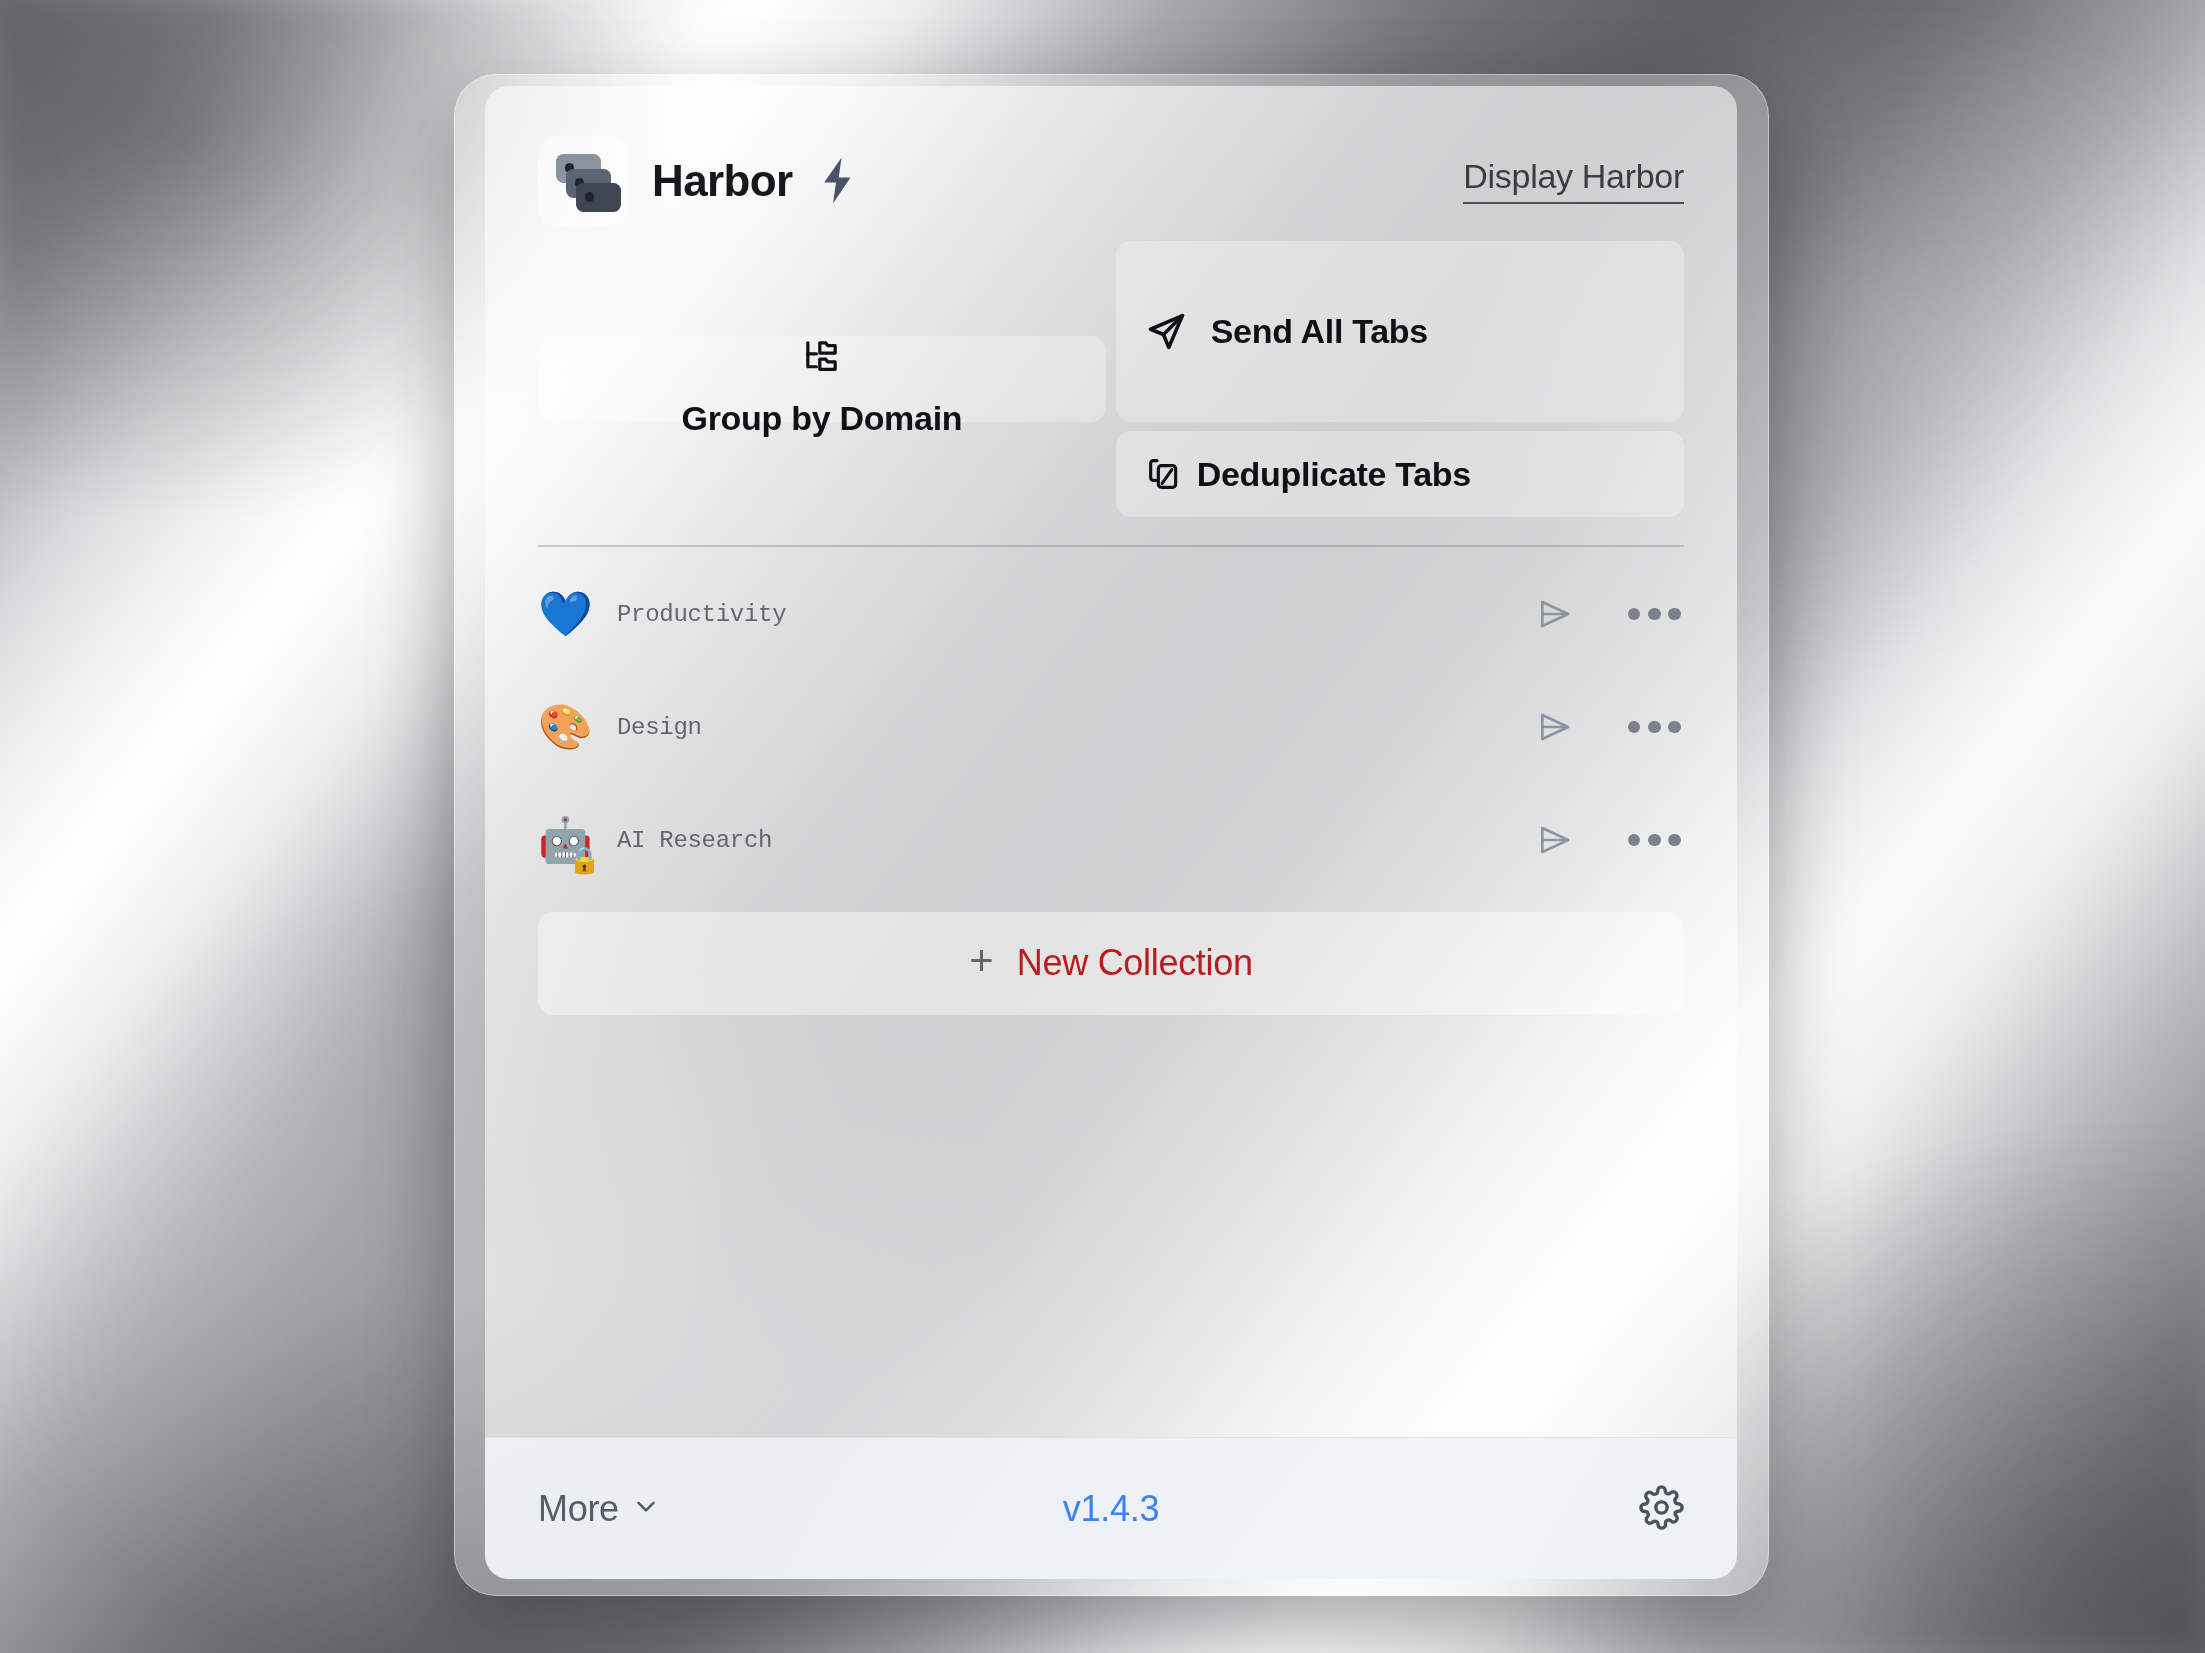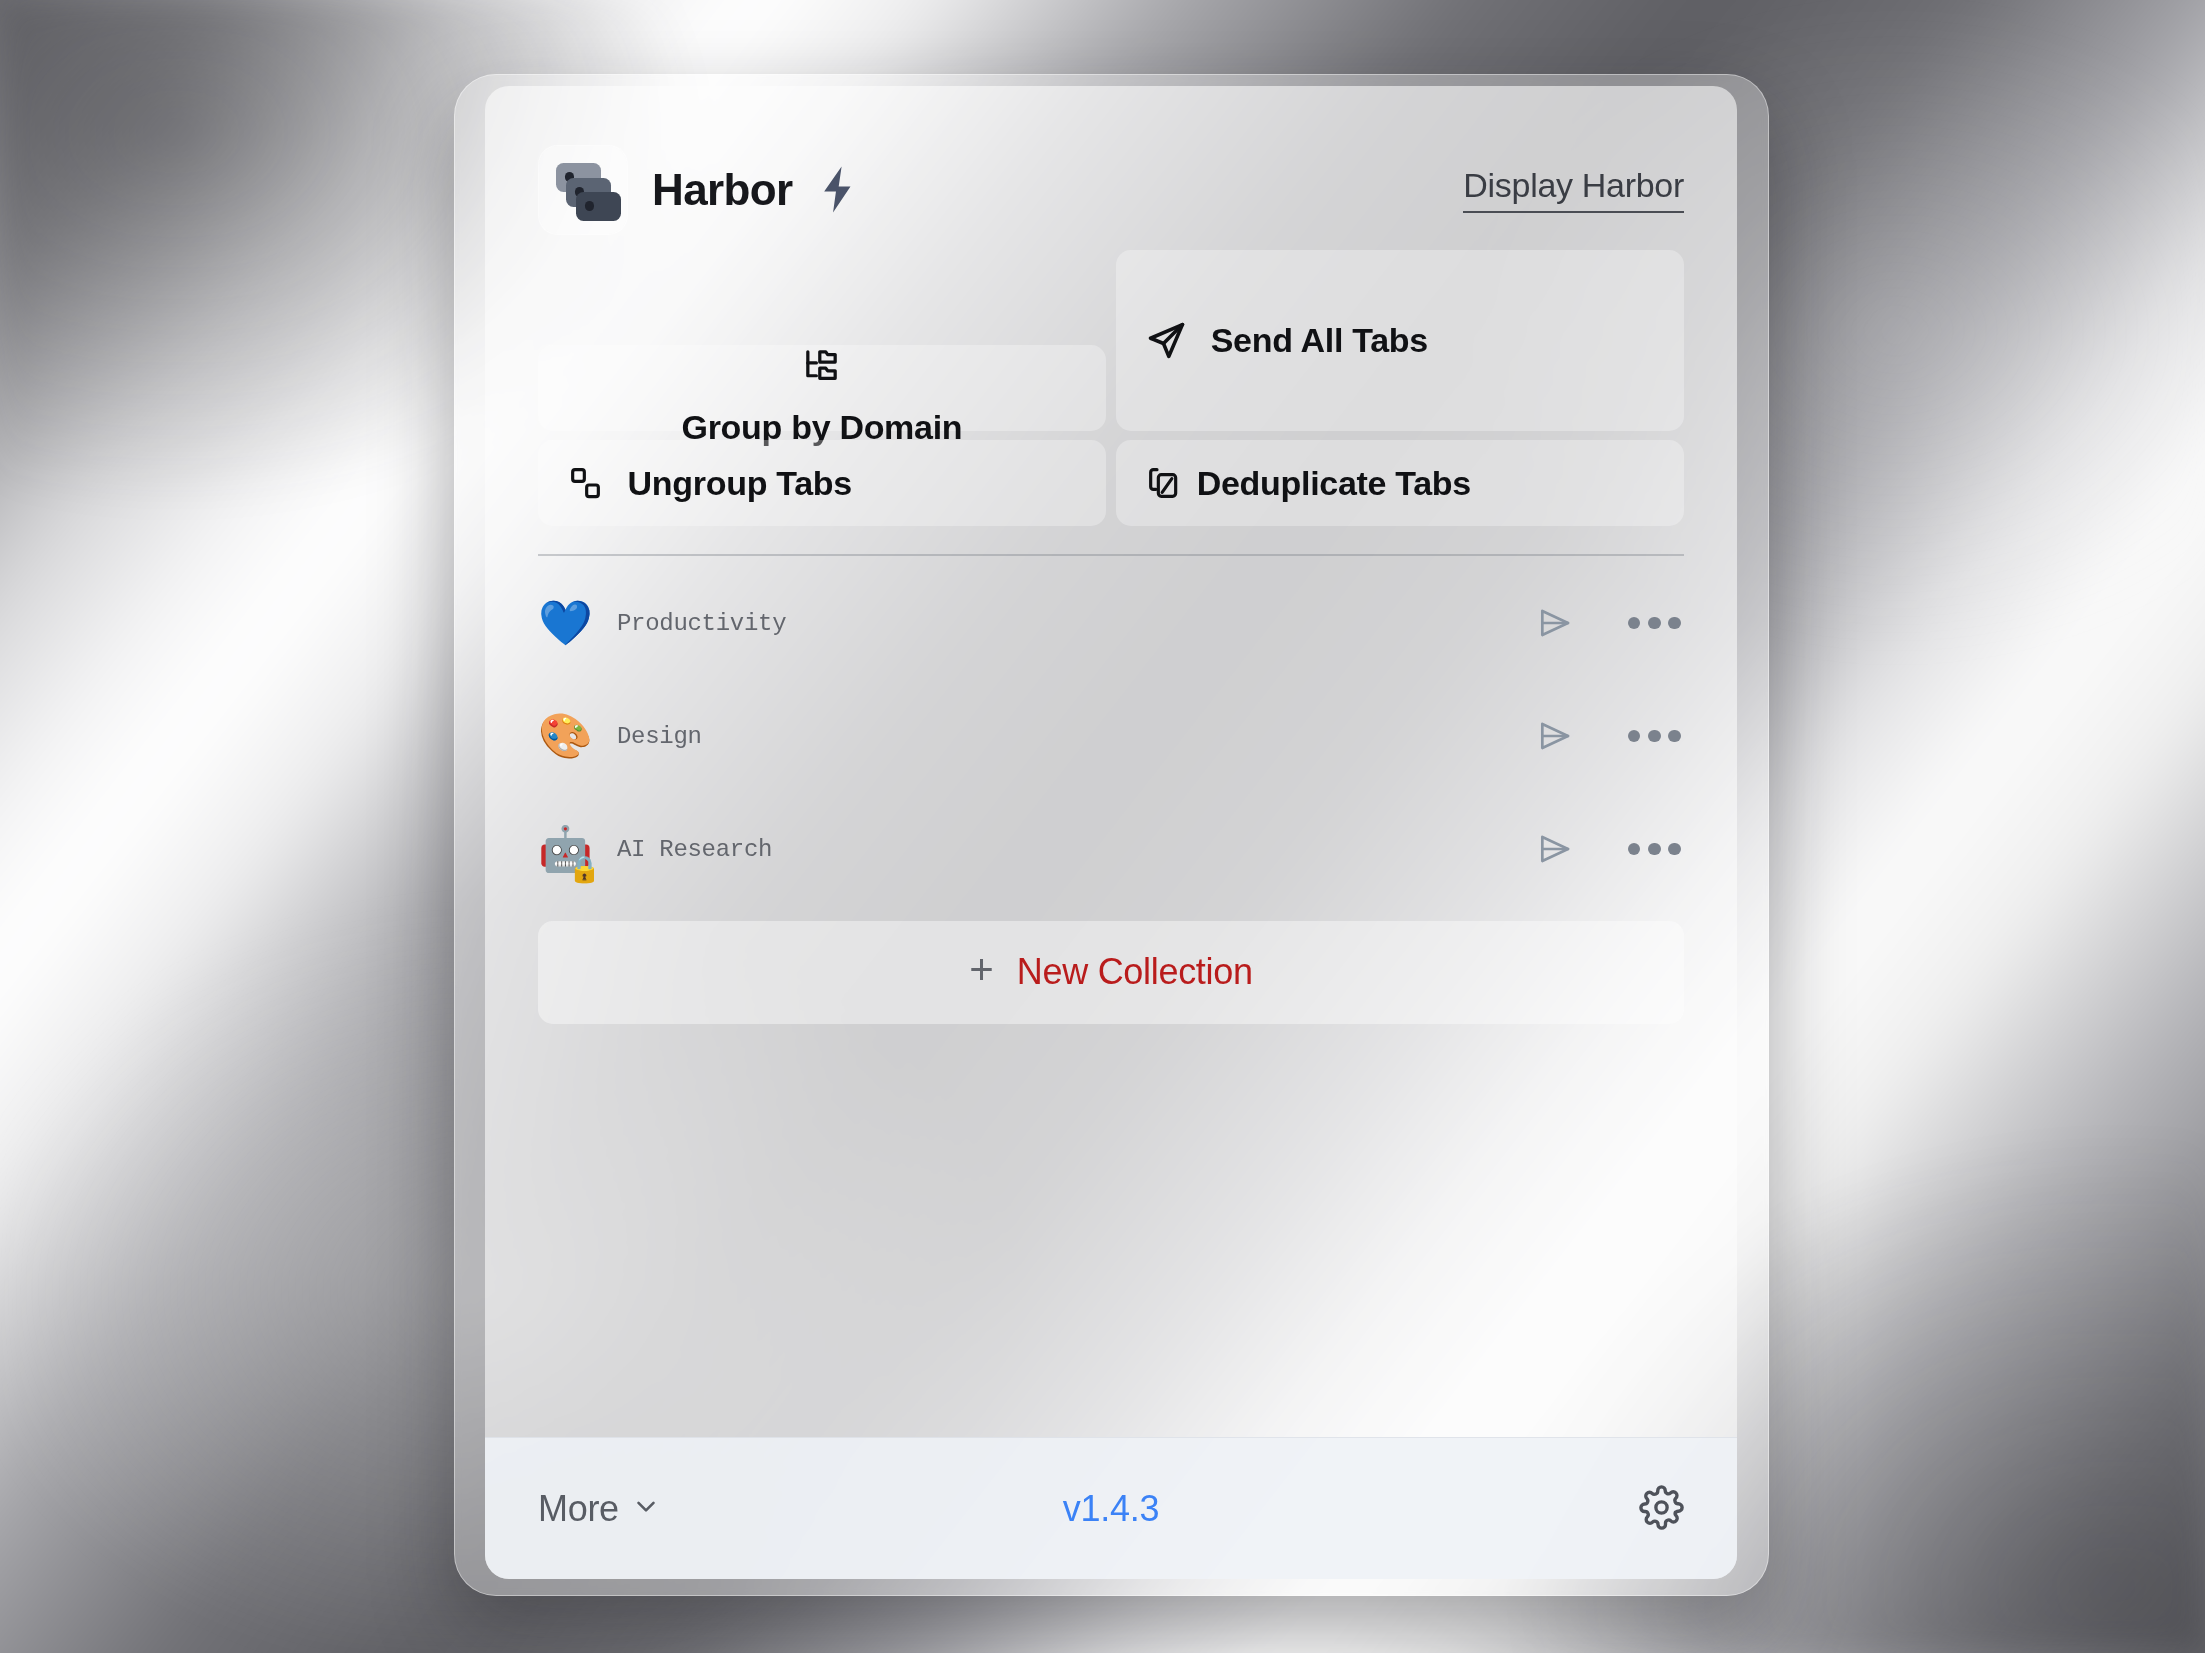--- a/index.html
+++ b/index.html
@@ -73,21 +73,21 @@
     height: 1493px;
     border-radius: 24px;
     overflow: hidden;
     background: rgba(253,253,254,0.58);
     display: flex;
     flex-direction: column;
   }
 
   #content {
     flex: 1 1 auto;
-    padding: 43px 53px 0 53px;
+    padding: 34px 53px 0 53px;
     display: flex;
     flex-direction: column;
   }
 
   
   #header {
     display: flex;
     align-items: center;
     height: 121px;
     flex: 0 0 auto;
@@ -314,29 +314,20 @@
           <svg width="41" height="41" viewBox="0 0 24 24" fill="none" stroke="#101114" stroke-width="1.9" stroke-linecap="round" stroke-linejoin="round">
             <path d="M4 4 L4 18 L9 18"></path>
             <path d="M4 10.5 L9 10.5"></path>
             <path d="M11 4 L14.5 4 L15.6 5.6 L20 5.6 L20 10 L11 10 Z"></path>
             <path d="M11 13.6 L14.5 13.6 L15.6 15.1 L20 15.1 L20 19.5 L11 19.5 Z"></path>
           </svg>
         </span>
         <span class="lbl">Group by Domain</span>
       </div>
 
-      <div class="act" id="act-ungroup">
-        <span class="ico">
-          <svg width="40" height="40" viewBox="0 0 24 24" fill="none" stroke="#101114" stroke-width="1.9" stroke-linecap="round" stroke-linejoin="round">
-            <rect x="4" y="4" width="7" height="7" rx="1.4"></rect>
-            <rect x="12.4" y="13.2" width="7" height="7" rx="1.4"></rect>
-          </svg>
-        </span>
-        <span class="lbl">Ungroup Tabs</span>
-      </div>
 
       <div class="act" id="act-send">
         <span class="ico">
           <svg width="45" height="45" viewBox="0 0 24 24" fill="none" stroke="#101114" stroke-width="1.9" stroke-linecap="round" stroke-linejoin="round">
             <path d="M20.5 3.5 L3.5 10.8 L10.4 13.6 L13.2 20.5 Z"></path>
             <path d="M10.4 13.6 L20.5 3.5"></path>
           </svg>
         </span>
         <span class="lbl">Send All Tabs</span>
       </div>

